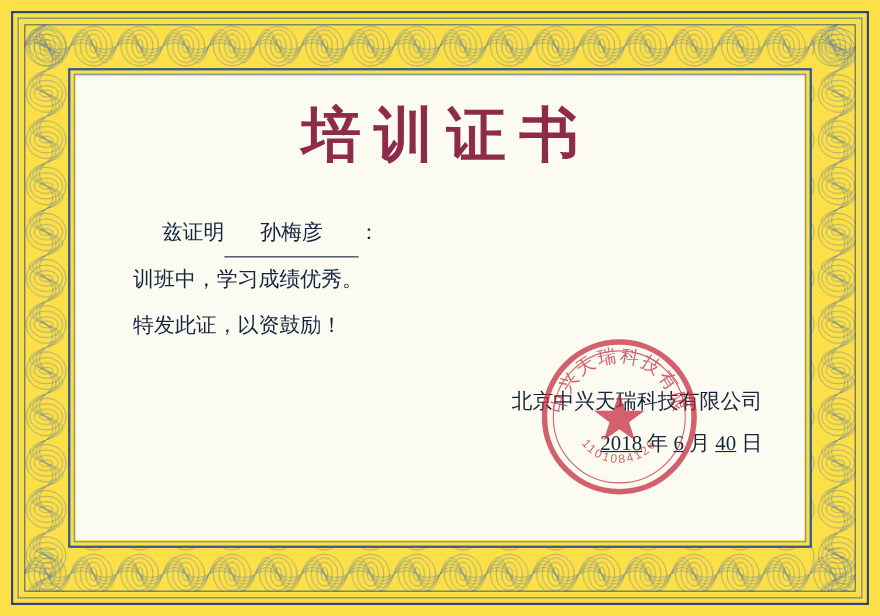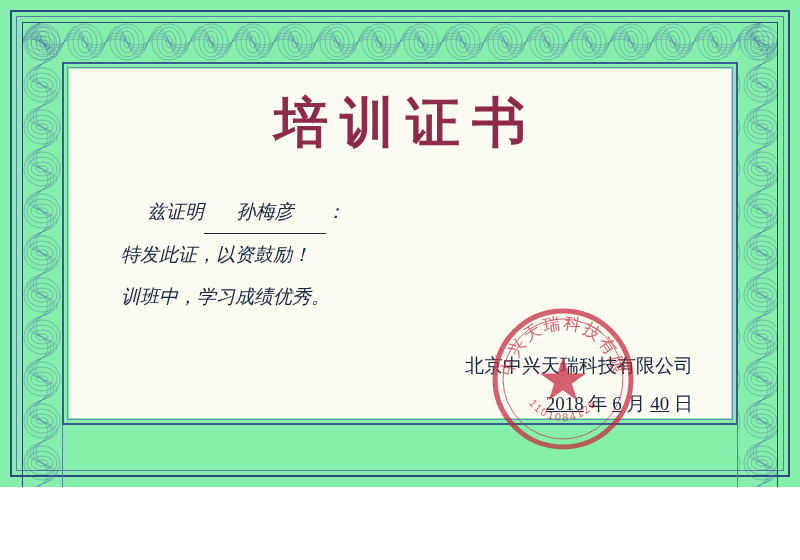--- a/index.html
+++ b/index.html
@@ -6,22 +6,22 @@
     margin: 0;
     padding: 0;
     background: #ffffff;
   }
   body {
     font-family: "Liberation Serif", "DejaVu Serif", serif;
   }
   .certificate {
     position: relative;
     width: 800px;
-    height: 487px;
-    background: #86efac;
+    height: 560px;
+    background: #fde047;
     overflow: hidden;
     box-sizing: border-box;
   }
   
   .border-outer {
     position: absolute;
     left: 10px;
     top: 10px;
     right: 10px;
     bottom: 10px;
@@ -98,21 +98,20 @@
   }
   .body-block {
     position: absolute;
     left: 52px;
     right: 34px;
     top: 122px;
     color: #15233d;
     font-size: 19px;
     line-height: 42px;
     font-family: "Liberation Serif", "DejaVu Serif", serif;
-    font-style: italic;
   }
   .line {
     white-space: nowrap;
   }
   .line.indent {
     padding-left: 26px;
   }
   .name-blank {
     display: inline-block;
     min-width: 110px;
@@ -197,22 +196,22 @@
   <div class="inner-bg"></div>
 
   <div class="content">
 
     <div class="title">培训证书</div>
 
     <div class="body-block">
       <div class="line indent">
         <span>兹证明</span><span class="name-blank">孙梅彦</span><span>：</span>
       </div>
+      <div class="line">训班中，学习成绩优秀。</div>
       <div class="line">特发此证，以资鼓励！</div>
-      <div class="line">训班中，学习成绩优秀。</div>
     </div>
 
     <div class="signature">
       <div>北京中兴天瑞科技有限公司</div>
       <div class="sig-date">
         <span class="num">2018</span>
         <span>年</span>
         <span class="num">6</span>
         <span>月</span>
         <span class="num">40</span>

